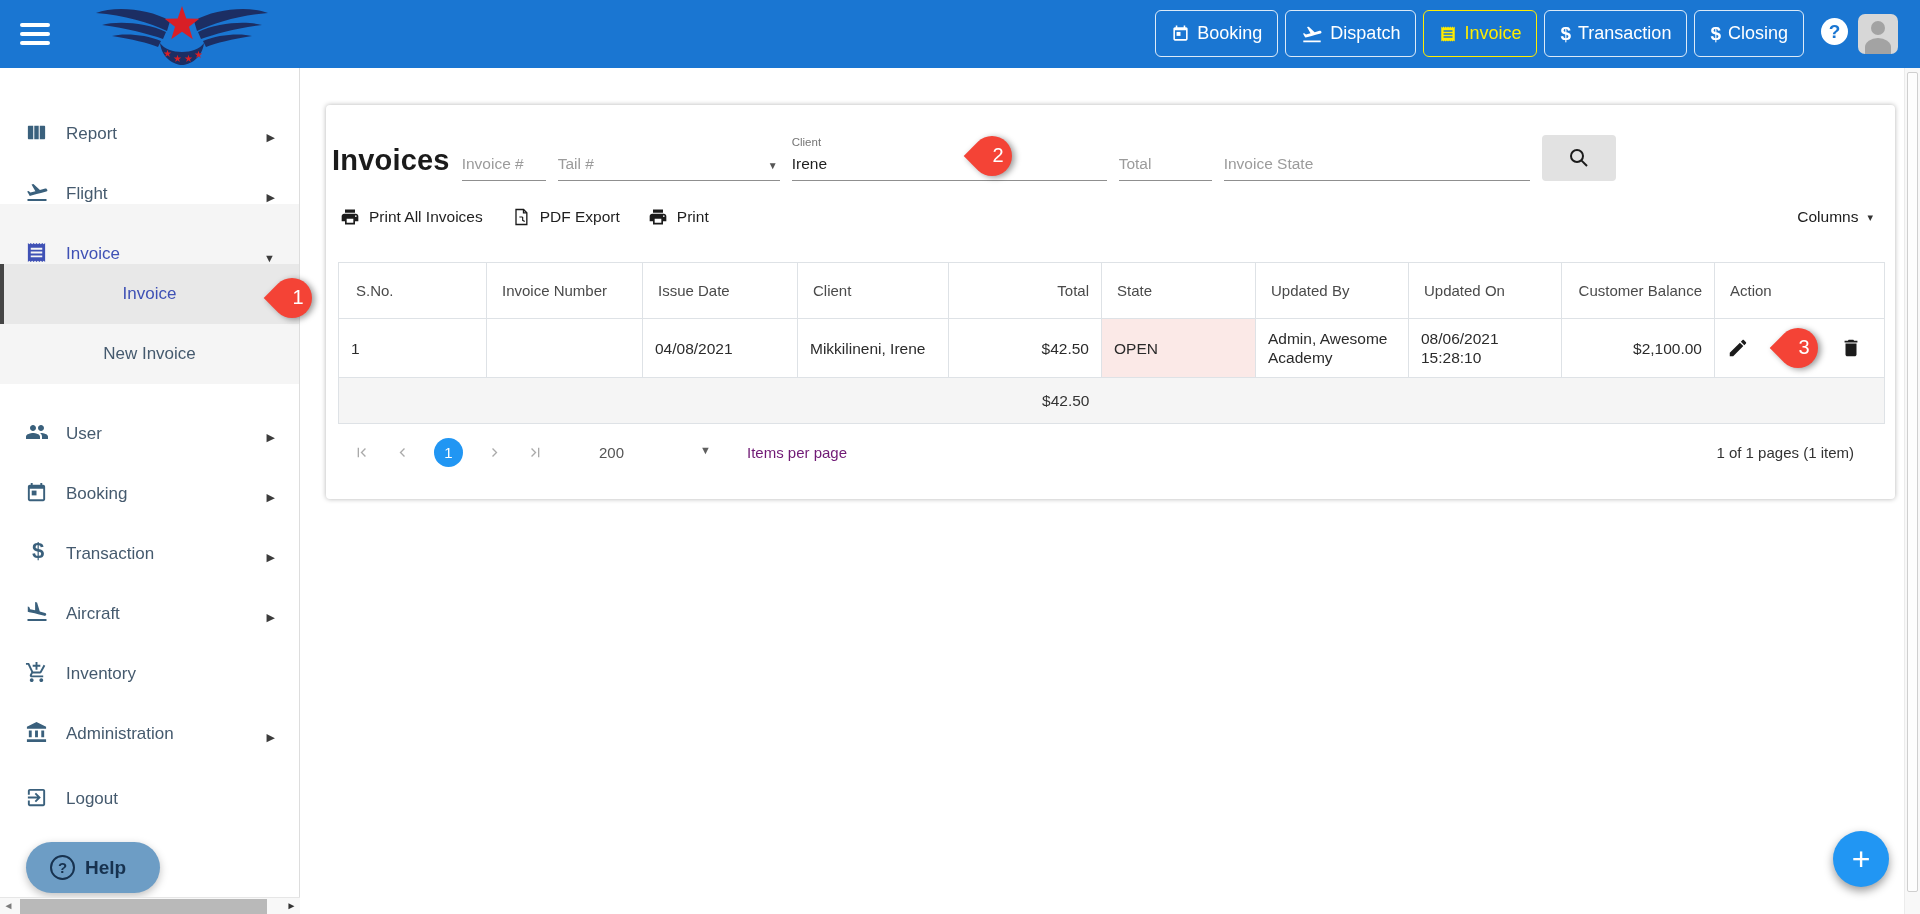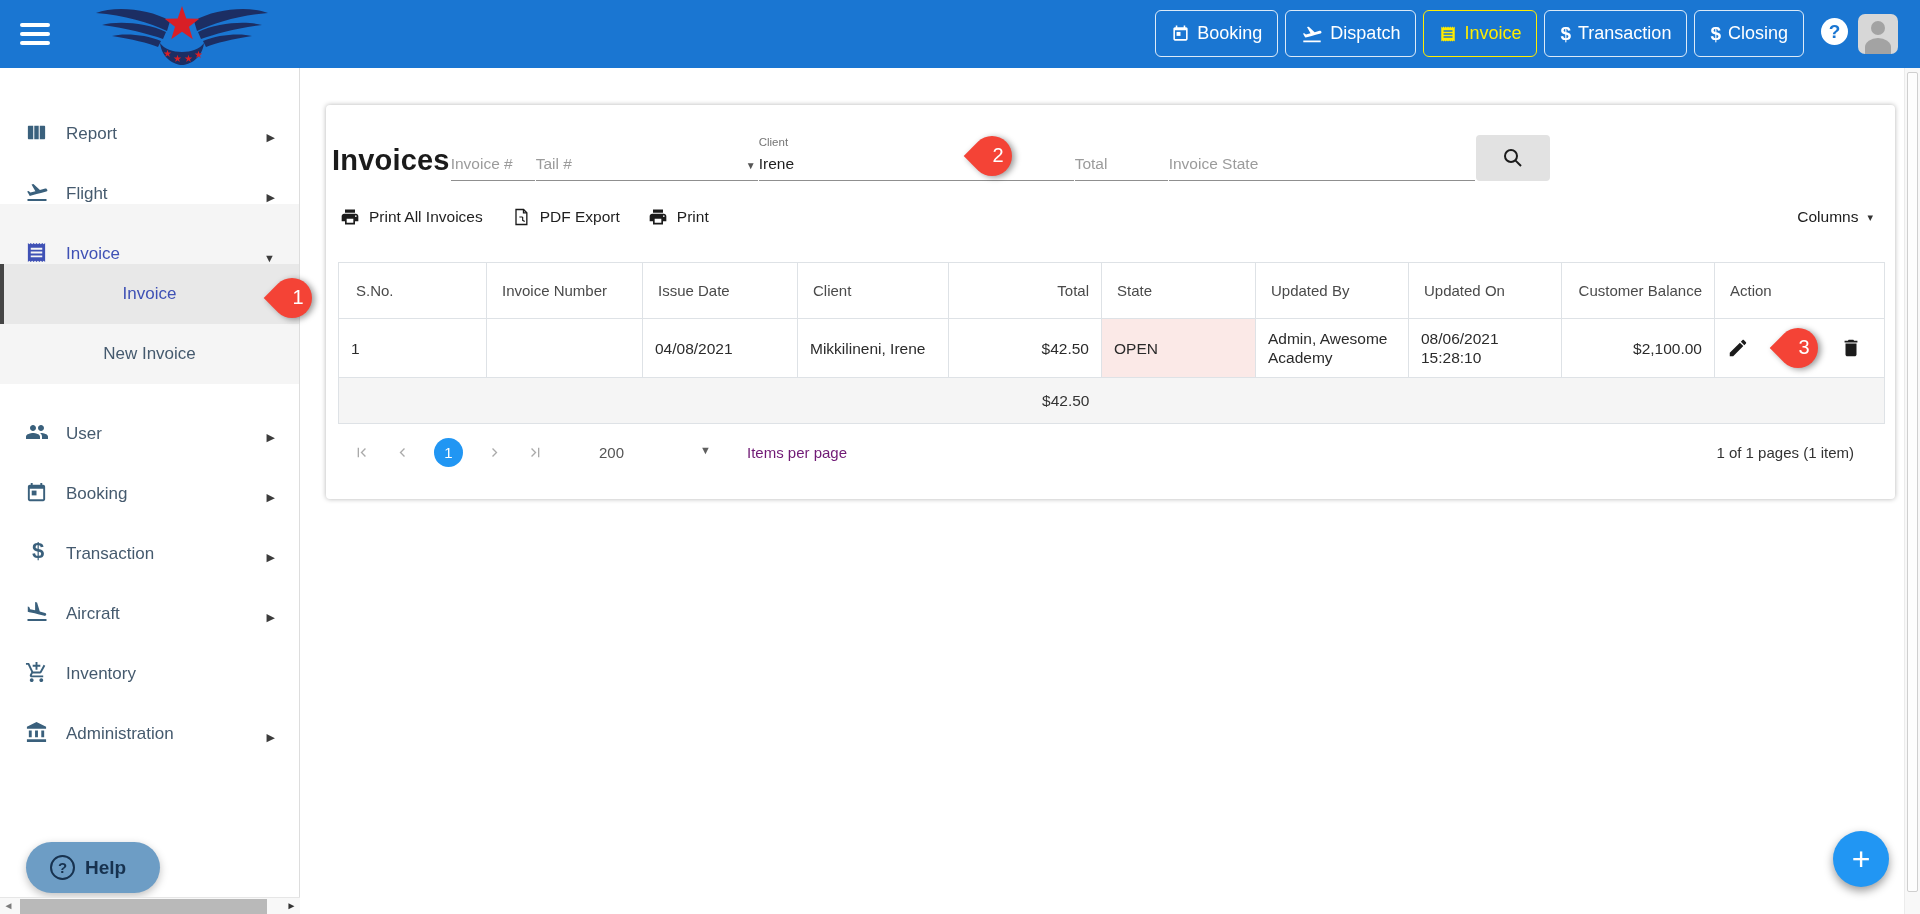--- a/index.html
+++ b/index.html
@@ -71,21 +71,21 @@
   .vscroll .thumb { position:absolute; left:2px; top:4px; width:11px; height:820px; background:#fdfdfd;
     border:1px solid #cfcfcf; border-radius:2px; cursor:pointer; }
 
   
   .main { position:absolute; left:301px; top:68px; width:1603px; height:846px; background:#fff; }
   .card { position:absolute; left:25px; top:37px; width:1569px; height:394px; background:#fff;
     border-radius:4px; box-shadow:0 0 5px rgba(0,0,0,.3); }
 
   
   .filters { position:absolute; left:6px; top:10px; right:12px; height:66px; display:flex;
-    align-items:flex-end; gap:1px; }
+    align-items:flex-end; gap:12px; }
   .page-title { font-size:29px; font-weight:bold; color:#1b1b1b; padding-bottom:4px; letter-spacing:.2px; }
   .f-field { position:relative; border-bottom:1px solid #8f8f8f; padding-bottom:7px; }
   .f-field input { width:100%; border:none; outline:none; background:transparent; font-size:15.5px;
     color:#1f1f1f; font-family:"Liberation Sans", sans-serif; }
   .f-field input::placeholder { color:#9b9b9b; opacity:1; }
   .f-label { font-size:11.5px; color:#757575; margin-bottom:7px; }
   .w-inv { width:84px; } .w-tail { width:222px; } .w-client { width:315px; }
   .w-total { width:93px; } .w-state { width:306px; } .w-date { width:217px; }
   .f-arrow { position:absolute; right:2px; bottom:9px; font-size:10px; color:#555; cursor:pointer; }
   .date-row { display:flex; align-items:center; }
@@ -289,20 +289,28 @@
     <span class="s-label">Inventory</span>
   </div>
   <div class="s-item">
     <span class="s-icon">
       <svg width="23" height="23" viewBox="0 0 24 24" fill="currentColor">
           <path d="M4 10h3v7H4v-7zm6.5 0h3v7h-3v-7zM2 19h20v3H2v-3zm15-9h3v7h-3v-7zm-5-9L2 6v2h20V6L12 1z"></path>
         </svg>
     </span>
     <span class="s-label">Administration</span>
     <span class="s-chev">▶</span>
+  </div>
+  <div class="s-item" style="margin-top:5px;">
+    <span class="s-icon">
+      <svg width="23" height="23" viewBox="0 0 24 24" fill="currentColor" fill-rule="evenodd">
+          <path d="M10.09 15.59L11.5 17l5-5-5-5-1.41 1.41L12.67 11H3v2h9.67l-2.58 2.59zM19 3H5c-1.11 0-2 .9-2 2v4h2V5h14v14H5v-4H3v4c0 1.1.89 2 2 2h14c1.1 0 2-.9 2-2V5c0-1.1-.9-2-2-2z"></path>
+        </svg>
+    </span>
+    <span class="s-label">Logout</span>
   </div>
 </div>
 
 <div class="help-pill">
   <span class="q-circle">?</span>
   <span class="h-label">Help</span>
 </div>
 
 <div class="hscroll">
   <span class="arr left">◄</span>

